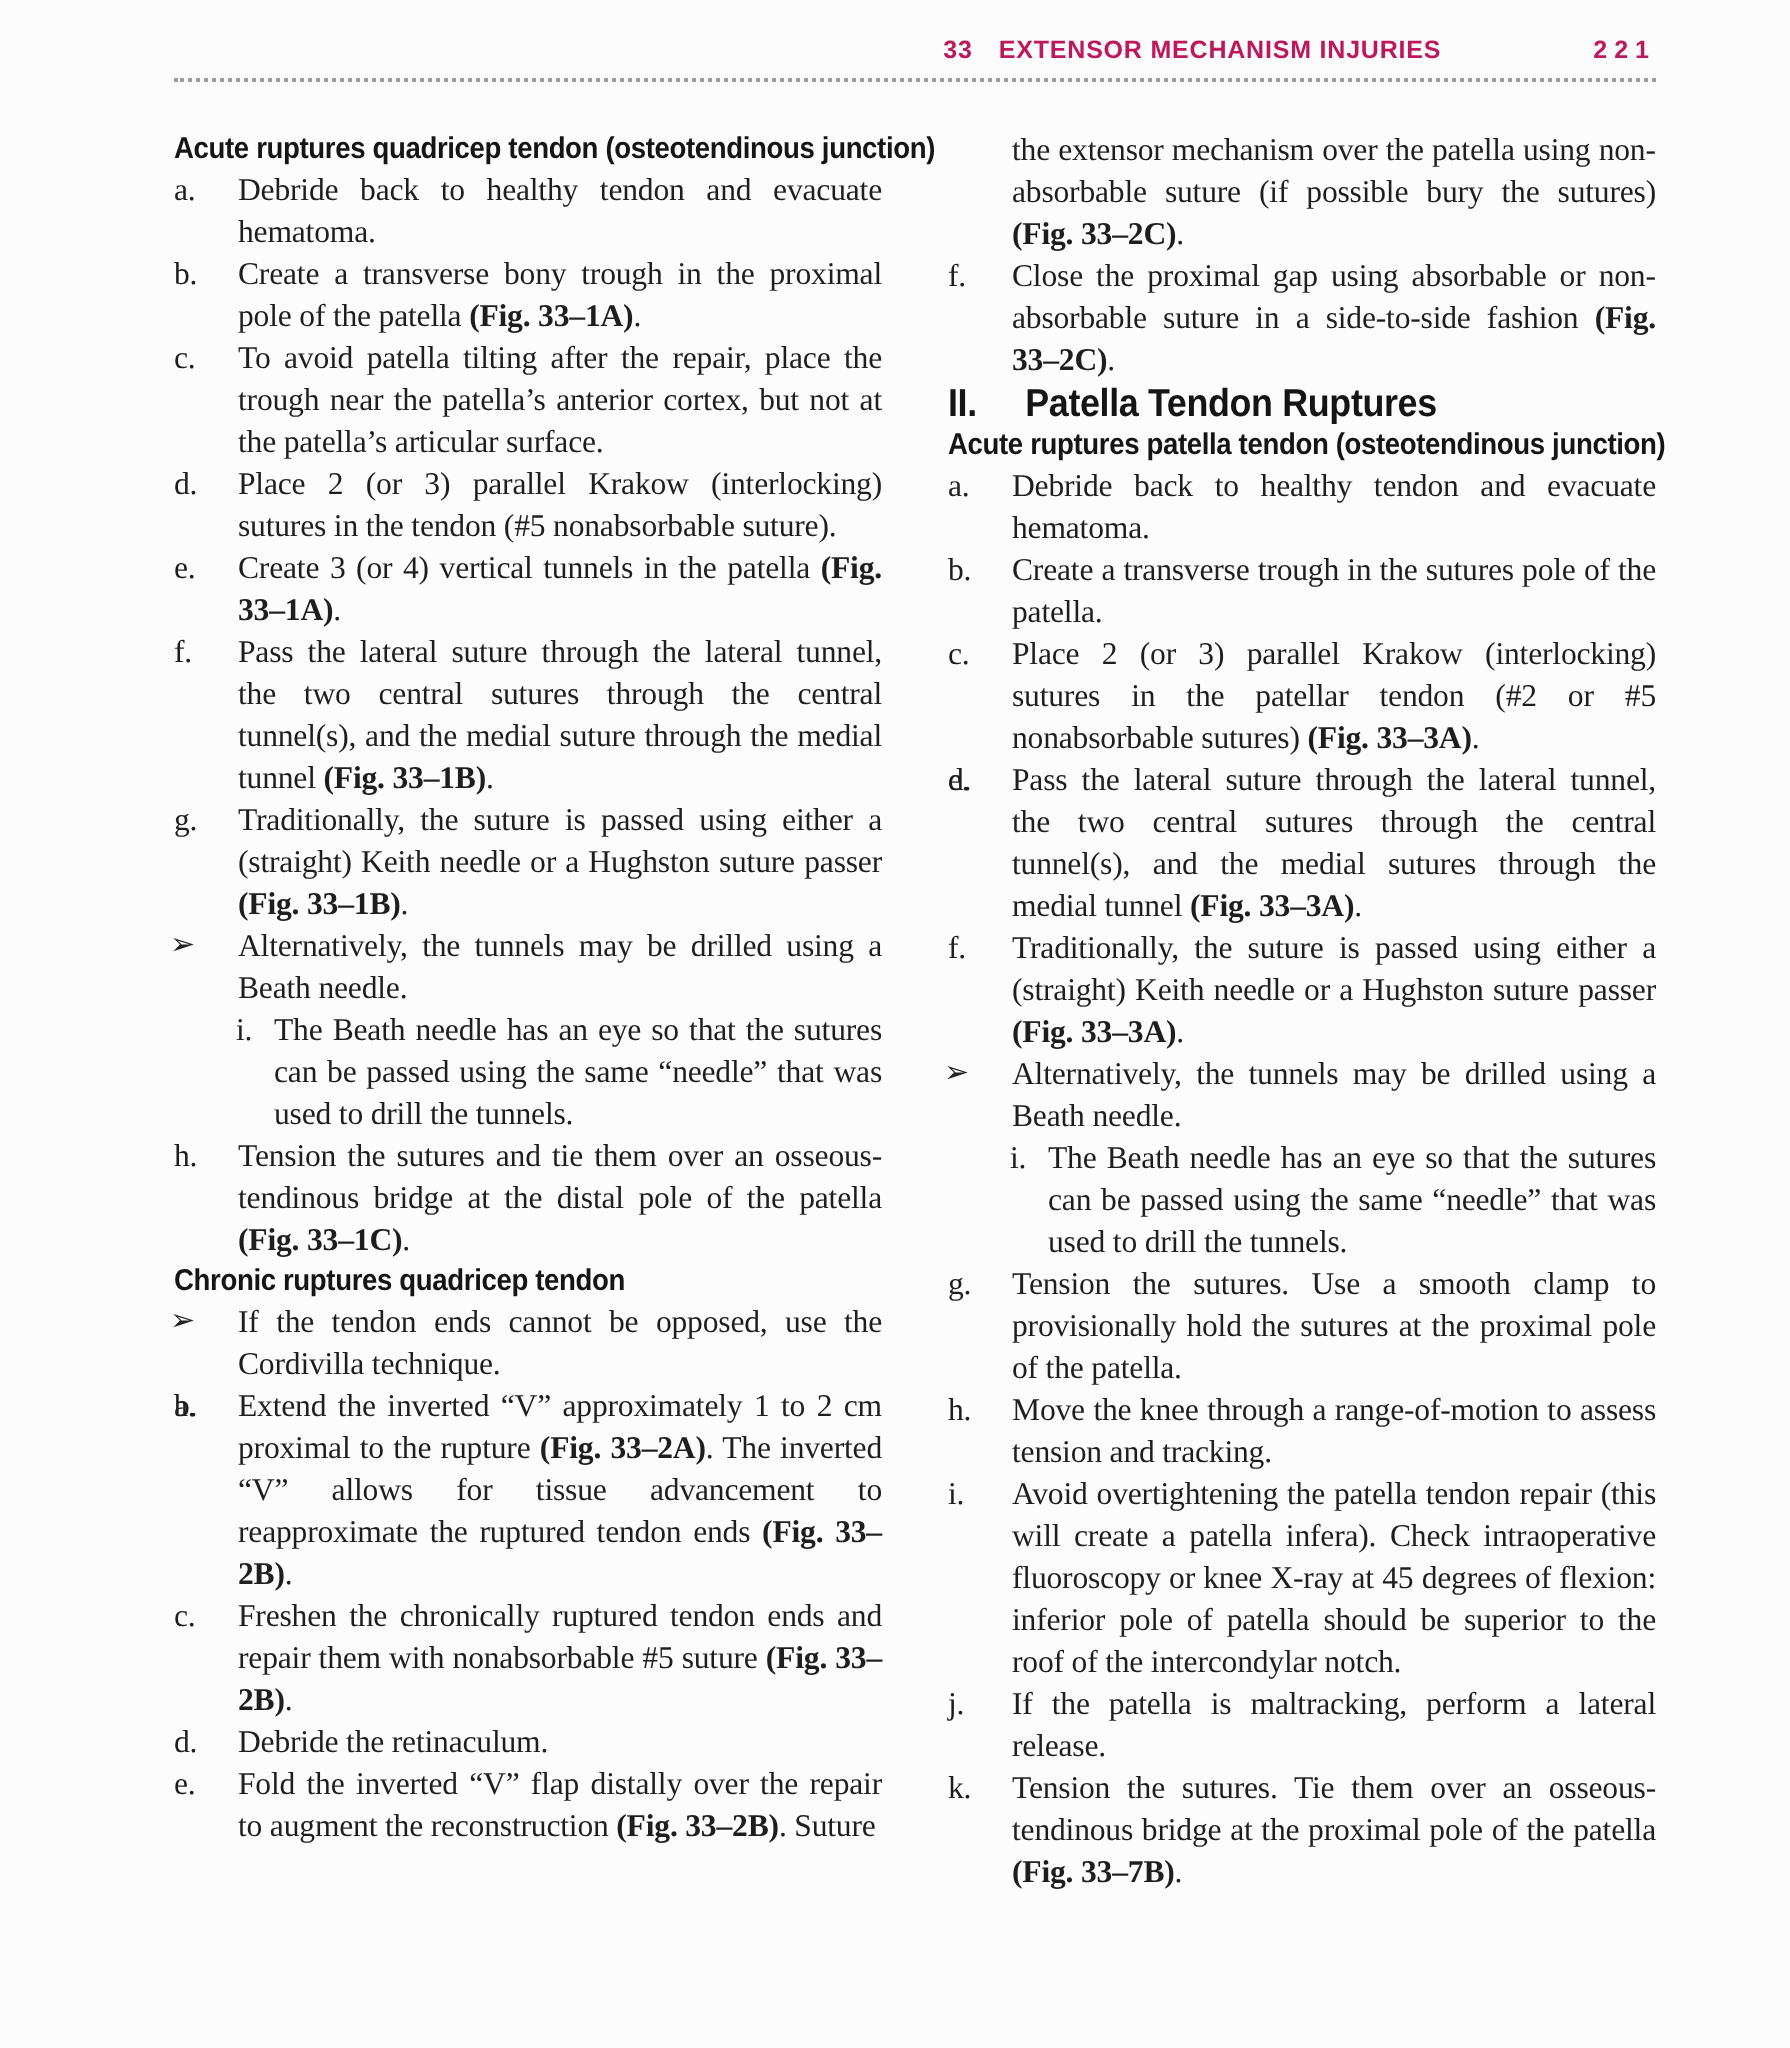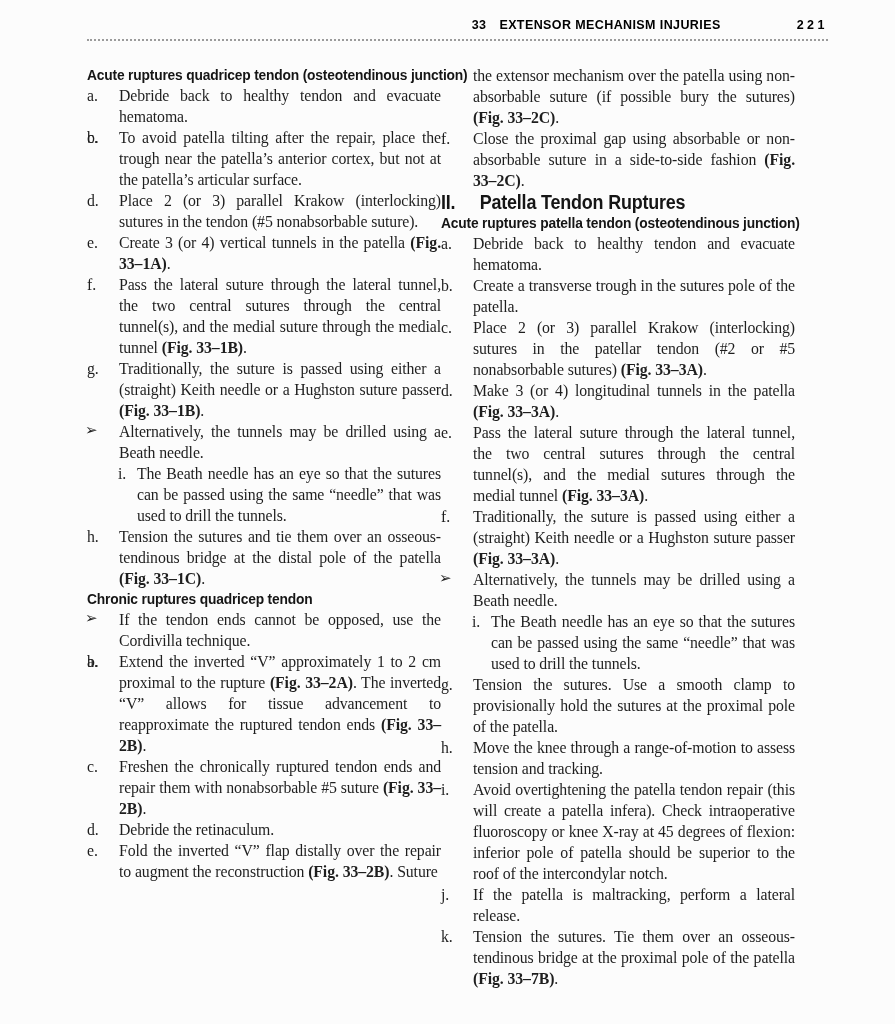--- a/index.html
+++ b/index.html
@@ -13,33 +13,33 @@
 
   
   .running-head {
     display: flex;
     justify-content: flex-end;
     align-items: baseline;
     font-family: "Liberation Sans", sans-serif;
     font-weight: 700;
     font-size: 12.5px;
     letter-spacing: 0.4px;
-    color: #000000;
+    color: #be185d;
     padding-bottom: 7px;
   }
   .running-head .chap-num { margin-right: 13px; }
   .running-head .page-num { margin-left: 76px; letter-spacing: 3.5px; }
   .head-rule {
     border: 0;
     border-top: 2px dotted #9b9b9b;
     height: 0; margin: 0 0 0 0;
   }
 
   
-  .columns { display: flex; margin-top: 24px; }
+  .columns { display: flex; gap: 33px; margin-top: 24px; }
   .col { width: 354px; display: block; }
 
   .col p, .col div.block { margin: 0; }
 
   .body-text {
     font-size: 15.8px;
     line-height: 21px;
     text-align: justify;
     letter-spacing: -0.1px;
   }
@@ -102,21 +102,21 @@
     <span class="chap-num">33</span>
     <span class="chap-title">EXTENSOR MECHANISM INJURIES</span>
     <span class="page-num">221</span>
   </div>
   <hr class="head-rule">
 
   <div class="columns">
     <div class="col" id="col-left">
         <div class="subheading block">Acute ruptures quadricep tendon (osteotendinous junction)</div>
         <div class="li body-text block"><span class="li-label">a.</span><span class="li-text">Debride back to healthy tendon and evacuate hematoma.</span></div>
-        <div class="li body-text block"><span class="li-label">b.</span></div>
+        <div class="li body-text block"><span class="li-label">b.</span><span class="li-text">Create a transverse bony trough in the proximal pole of the patella <b>(Fig. 33–1A)</b>.</span></div>
         <div class="li body-text block"><span class="li-label">c.</span><span class="li-text">To avoid patella tilting after the repair, place the trough near the patella’s anterior cortex, but not at the patella’s articular surface.</span></div>
         <div class="li body-text block"><span class="li-label">d.</span><span class="li-text">Place 2 (or 3) parallel Krakow (interlocking) sutures in the tendon (#5 nonabsorbable suture).</span></div>
         <div class="li body-text block"><span class="li-label">e.</span><span class="li-text">Create 3 (or 4) vertical tunnels in the patella <b>(Fig. 33–1A)</b>.</span></div>
         <div class="li body-text block"><span class="li-label">f.</span><span class="li-text">Pass the lateral suture through the lateral tunnel, the two central sutures through the central tunnel(s), and the medial suture through the medial tunnel <b>(Fig. 33–1B)</b>.</span></div>
         <div class="li body-text block"><span class="li-label">g.</span><span class="li-text">Traditionally, the suture is passed using either a (straight) Keith needle or a Hughston suture passer <b>(Fig. 33–1B)</b>.</span></div>
         <div class="arrow-block body-text block"><span class="arrow-glyph">➢</span><span class="li-text">Alternatively, the tunnels may be drilled using a Beath needle.</span></div>
         <div class="sub-li body-text block"><span class="li-label">i.</span><span class="li-text">The Beath needle has an eye so that the sutures can be passed using the same “needle” that was used to drill the tunnels.</span></div>
         <div class="li body-text block"><span class="li-label">h.</span><span class="li-text">Tension the sutures and tie them over an osseous-tendinous bridge at the distal pole of the patella <b>(Fig. 33–1C)</b>.</span></div>
         <div class="subheading block">Chronic ruptures quadricep tendon</div>
         <div class="arrow-block body-text block"><span class="arrow-glyph">➢</span><span class="li-text">If the tendon ends cannot be opposed, use the Cordivilla technique.</span></div>
@@ -130,21 +130,21 @@
         <div class="continuation body-text block">the extensor mechanism over the patella using non­absorbable suture (if possible bury the sutures) <b>(Fig. 33–2C)</b>.</div>
         <div class="li body-text block"><span class="li-label">f.</span><span class="li-text">Close the proximal gap using absorbable or non­absorbable suture in a side-to-side fashion <b>(Fig. 33–2C)</b>.</span></div>
         <div class="section-heading block">
           <span class="sec-num">II.</span>
           <span class="sec-title">Patella Tendon Ruptures</span>
         </div>
         <div class="subheading block">Acute ruptures patella tendon (osteotendinous junction)</div>
         <div class="li body-text block"><span class="li-label">a.</span><span class="li-text">Debride back to healthy tendon and evacuate hematoma.</span></div>
         <div class="li body-text block"><span class="li-label">b.</span><span class="li-text">Create a transverse trough in the sutures pole of the patella.</span></div>
         <div class="li body-text block"><span class="li-label">c.</span><span class="li-text">Place 2 (or 3) parallel Krakow (interlocking) sutures in the patellar tendon (#2 or #5 nonabsorbable sutures) <b>(Fig. 33–3A)</b>.</span></div>
-        <div class="li body-text block"><span class="li-label">d.</span><span class="li-text">Make 3 (or 4) longitudinal tunnels in the patella <b>(Fig. 33–3A)</b>.</span></div>
+        <div class="li body-text block"><span class="li-label">d.</span></div>
         <div class="li body-text block"><span class="li-label">e.</span><span class="li-text">Pass the lateral suture through the lateral tunnel, the two central sutures through the central tunnel(s), and the medial sutures through the medial tunnel <b>(Fig. 33–3A)</b>.</span></div>
         <div class="li body-text block"><span class="li-label">f.</span><span class="li-text">Traditionally, the suture is passed using either a (straight) Keith needle or a Hughston suture passer <b>(Fig. 33–3A)</b>.</span></div>
         <div class="arrow-block body-text block"><span class="arrow-glyph">➢</span><span class="li-text">Alternatively, the tunnels may be drilled using a Beath needle.</span></div>
         <div class="sub-li body-text block"><span class="li-label">i.</span><span class="li-text">The Beath needle has an eye so that the sutures can be passed using the same “needle” that was used to drill the tunnels.</span></div>
         <div class="li body-text block"><span class="li-label">g.</span><span class="li-text">Tension the sutures. Use a smooth clamp to provisionally hold the sutures at the proximal pole of the patella.</span></div>
         <div class="li body-text block"><span class="li-label">h.</span><span class="li-text">Move the knee through a range-of-motion to assess tension and tracking.</span></div>
         <div class="li body-text block"><span class="li-label">i.</span><span class="li-text">Avoid overtightening the patella tendon repair (this will create a patella infera). Check intraoperative fluoroscopy or knee X-ray at 45 degrees of flexion: inferior pole of patella should be superior to the roof of the intercondylar notch.</span></div>
         <div class="li body-text block"><span class="li-label">j.</span><span class="li-text">If the patella is maltracking, perform a lateral release.</span></div>
         <div class="li body-text block"><span class="li-label">k.</span><span class="li-text">Tension the sutures. Tie them over an osseous-tendinous bridge at the proximal pole of the patella <b>(Fig. 33–7B)</b>.</span></div>
       </div>

